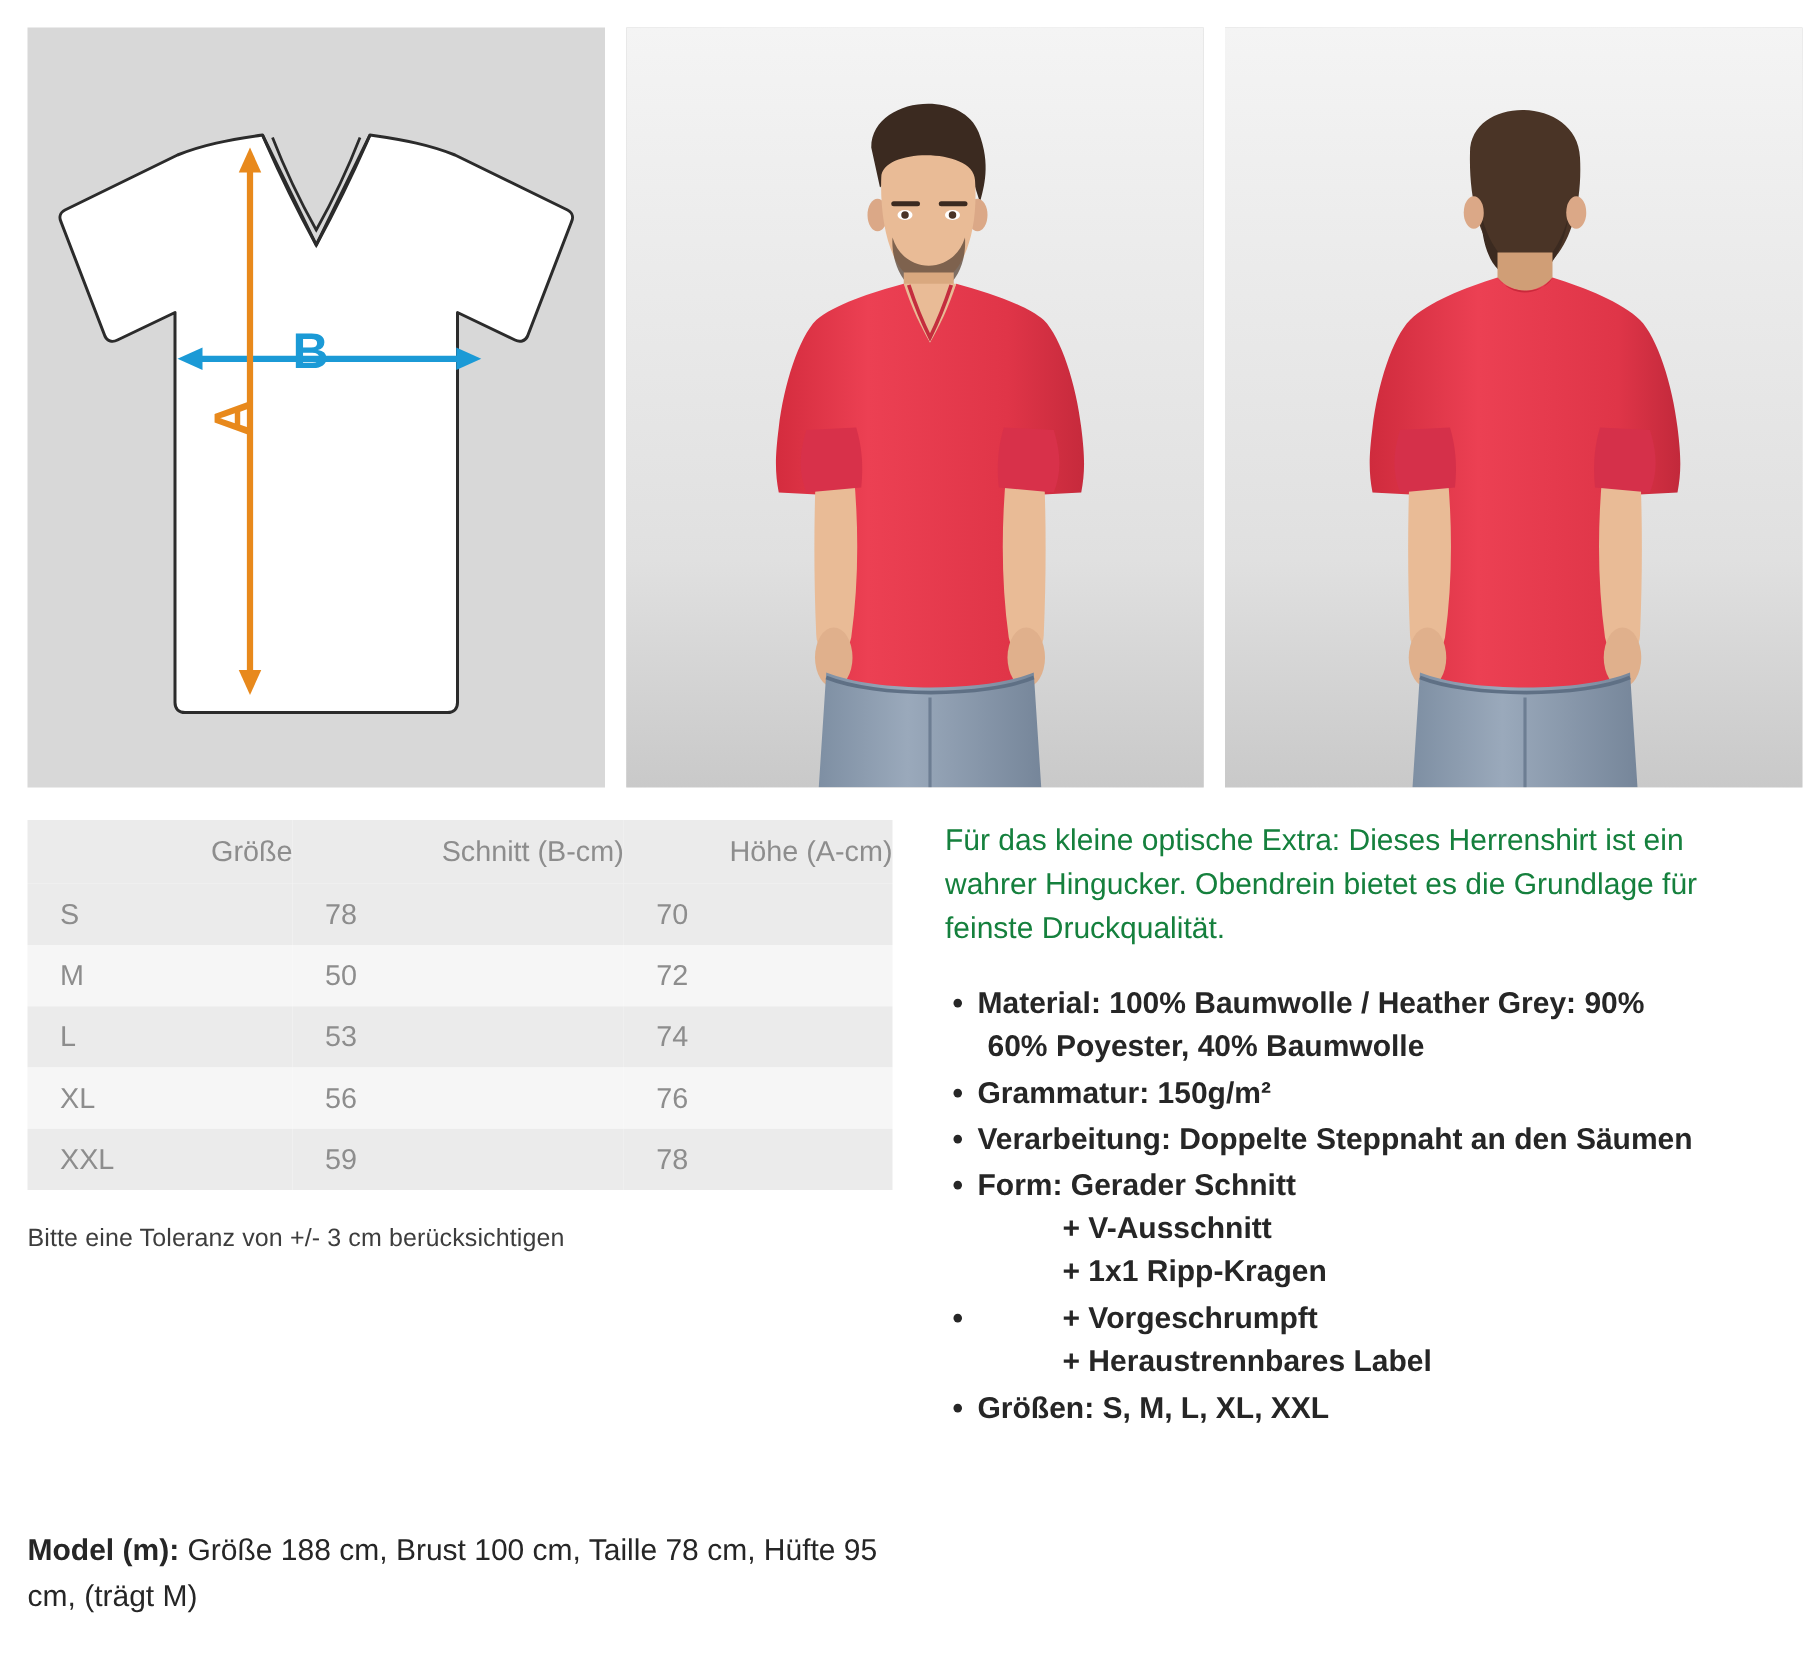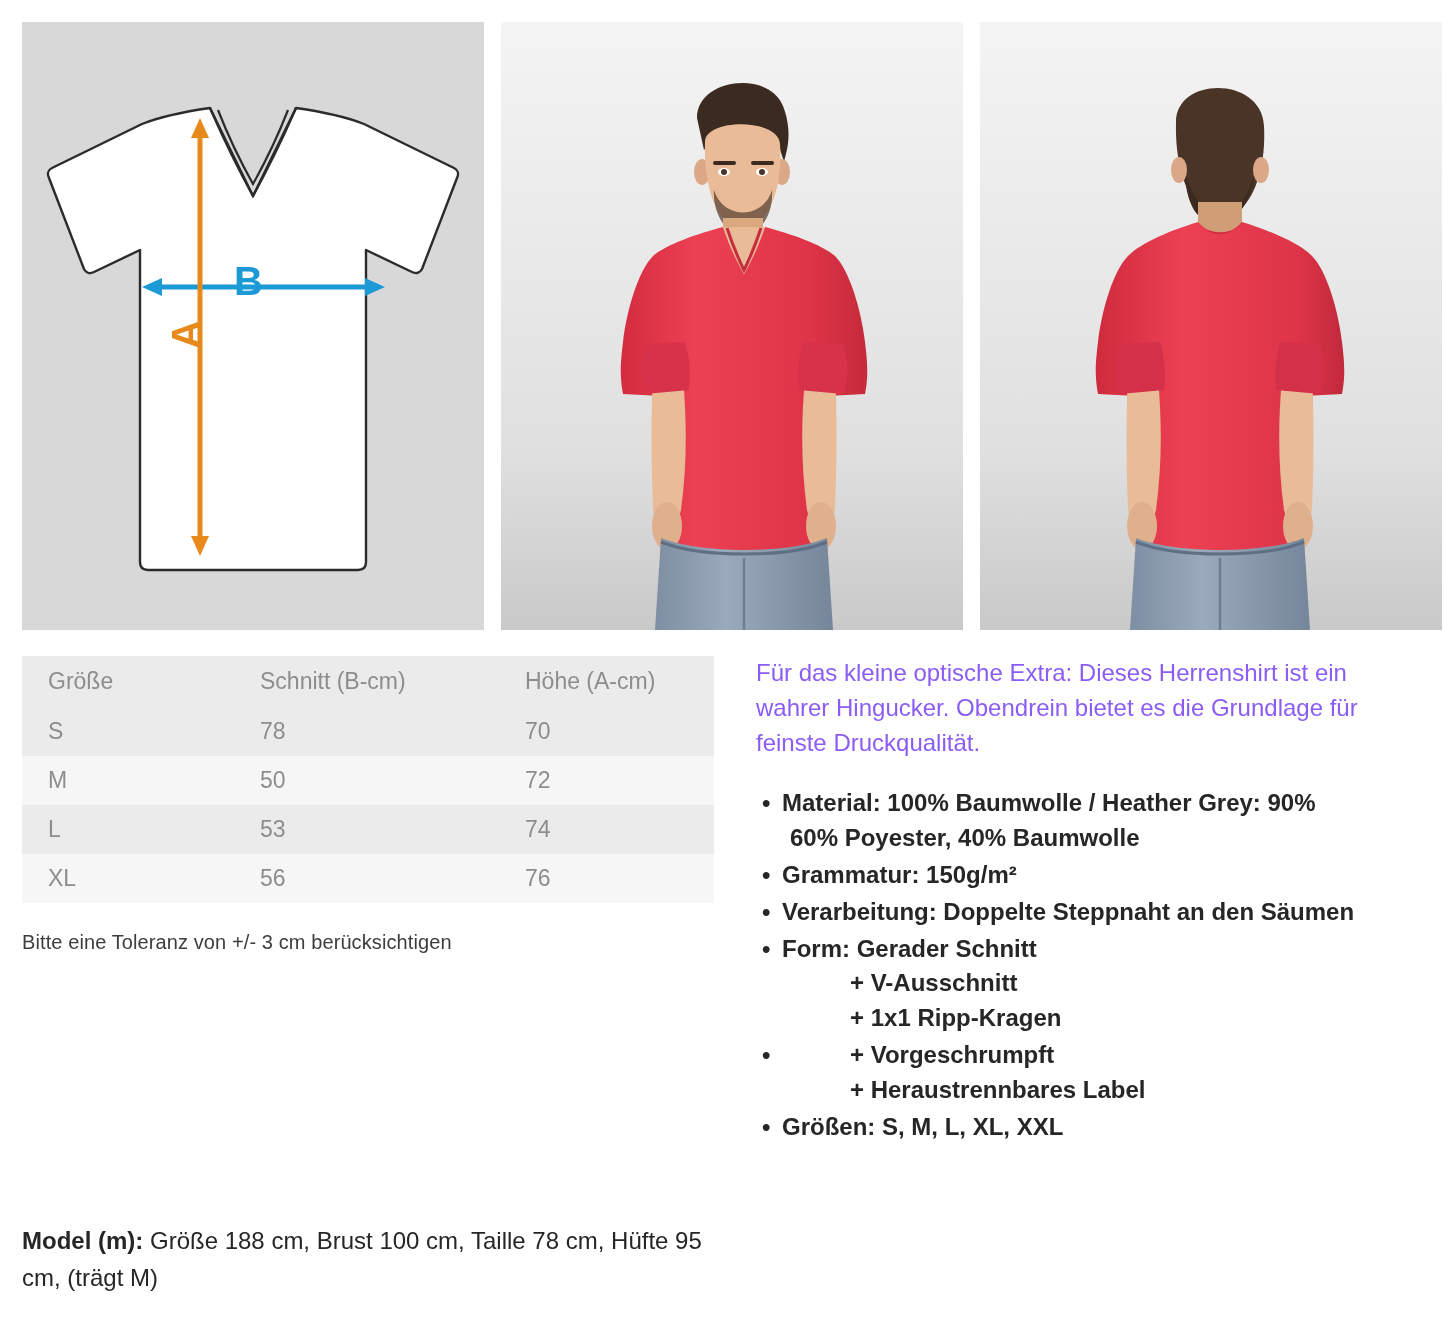--- a/index.html
+++ b/index.html
@@ -85,21 +85,21 @@
     padding-left: 32px;
   }
 
   table.size-table {
     border-collapse: collapse;
     width: 692px;
     font-size: 23px;
     color: #8d8d8d;
   }
   table.size-table th {
-    text-align: left;
+    text-align: right;
     font-weight: normal;
     padding: 12px 0 12px 26px;
     background: #ebebeb;
     color: #8d8d8d;
   }
   table.size-table td {
     padding: 11px 0 11px 26px;
     color: #8d8d8d;
   }
   table.size-table tbody tr:nth-child(odd) td {
@@ -126,21 +126,21 @@
     width: 720px;
     font-size: 24px;
     line-height: 1.55;
     color: #262626;
   }
   .model-note b { font-weight: bold; }
 
   .intro {
     font-size: 24px;
     line-height: 1.45;
-    color: #8b5cf6;
+    color: #15803d;
     margin: 0 0 26px 0;
     max-width: 660px;
   }
   ul.specs {
     list-style: none;
     margin: 0;
     padding: 0;
     font-size: 24px;
     line-height: 1.45;
     color: #262626;
@@ -329,20 +329,25 @@
         <tr>
           <td>L</td>
           <td>53</td>
           <td>74</td>
         </tr>
         <tr>
           <td>XL</td>
           <td>56</td>
           <td>76</td>
         </tr>
+        <tr>
+          <td>XXL</td>
+          <td>59</td>
+          <td>78</td>
+        </tr>
       </tbody>
     </table>
 
     <div class="tolerance">Bitte eine Toleranz von +/- 3 cm berücksichtigen</div>
   </div>
 
   <div class="right-col">
     <p class="intro">Für das kleine optische Extra: Dieses Herrenshirt ist ein wahrer Hingucker. Obendrein bietet es die Grundlage für feinste Druckqualität.</p>
     <ul class="specs">
       <li>

